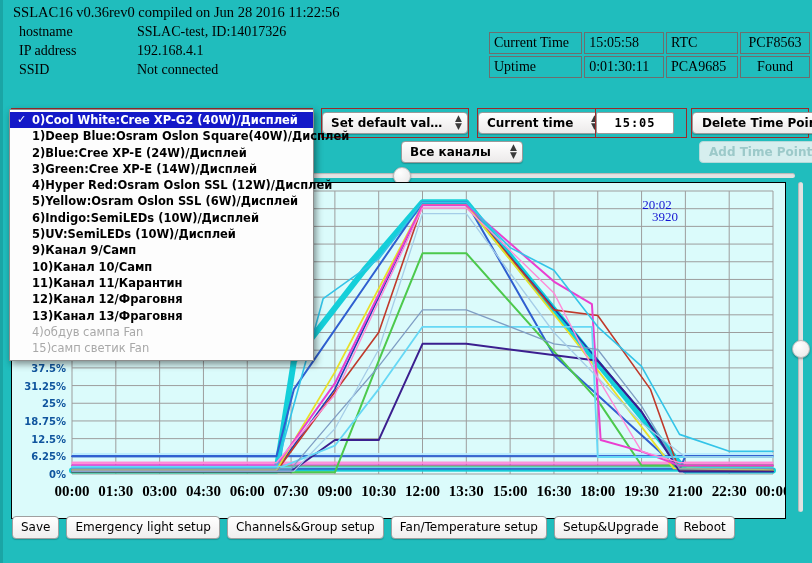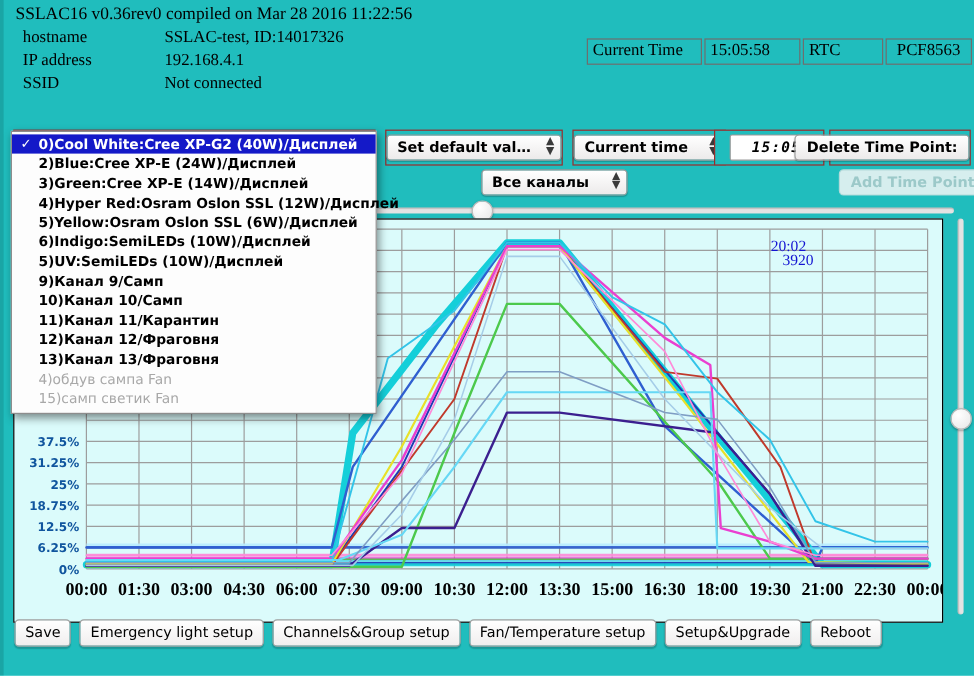--- a/index.html
+++ b/index.html
@@ -31,25 +31,25 @@
     font-size:14px;padding:1px 4px;white-space:nowrap;height:18px;vertical-align:middle;
   }
   .stat td.c0{width:90px;}
   .stat td.c1{width:78px;}
   .stat td.c2{width:68px;}
   .stat td.c3{width:66px;text-align:center;}
 
   
   .tb{position:absolute;top:108px;height:30px;box-sizing:border-box;
       border:1px solid #9b2b2b;background:#20bdbd;}
-  .tb-inner{display:flex;align-items:center;justify-content:flex-end;height:100%;}
+  .tb-inner{display:flex;align-items:center;justify-content:flex-start;height:100%;}
   #tb1{left:8px;width:302px;}
   #tb2{left:318px;width:148px;}
   #tb3{left:474px;width:128px;}
-  #tb4{left:592px;width:92px;font-style:italic;}
+  #tb4{left:592px;width:92px;}
   #tb5{left:688px;width:118px;}
 
   .selbox{
     background:linear-gradient(#ffffff,#eceaea);
     border:1px solid #9a9a9a;border-radius:4px;
     height:20px;line-height:20px;
     font-family:"DejaVu Sans", sans-serif;font-size:12px;font-weight:bold;
     padding:0 20px 0 8px;position:relative;white-space:nowrap;
     box-shadow:0 1px 1px rgba(0,0,0,.22);
     color:#000;overflow:hidden;text-overflow:ellipsis;
@@ -125,21 +125,21 @@
   .opt.sel{background:#1419c8;color:#fff;}
   .opt.dim{color:#a8a8a8;font-weight:normal;}
   .opt .chk{position:absolute;left:7px;top:0;font-size:11px;}
 </style>
 </head>
 <body>
 
 <div class="frame">
 
   <div class="hdr">
-    <div class="line1">SSLAC16 v0.36rev0 compiled on Mar 28 2016 11:22:56</div>
+    <div class="line1">SSLAC16 v0.36rev0 compiled on Jun 28 2016 11:22:56</div>
     <table>
       <tbody>
           <tr>
         <td class="k">hostname</td>
         <td>SSLAC-test, ID:14017326</td>
       </tr>
       <tr>
         <td class="k">IP address</td>
         <td>192.168.4.1</td>
       </tr>
@@ -151,20 +151,26 @@
       </table>
   </div>
 
   <table class="stat">
     <tbody>
         <tr>
       <td class="c0">Current Time</td>
       <td class="c1">15:05:58</td>
       <td class="c2">RTC</td>
       <td class="c3">PCF8563</td>
+    </tr>
+    <tr>
+      <td class="c0">Uptime</td>
+      <td class="c1">0:01:30:11</td>
+      <td class="c2">PCA9685</td>
+      <td class="c3">Found</td>
     </tr>
   </tbody>
     </table>
 
   <div class="tb" id="tb1">
     <div class="tb-inner">
       <div class="selbox" style="width:272px">
         <span>0)Cool White:Cree XP-G2 (40W)/Дисплей</span>
         <span class="arrows">
             <i>▲</i>
@@ -321,20 +327,21 @@
     <div class="bbtn">Save</div>
     <div class="bbtn">Emergency light setup</div>
     <div class="bbtn">Channels&amp;Group setup</div>
     <div class="bbtn">Fan/Temperature setup</div>
     <div class="bbtn">Setup&amp;Upgrade</div>
     <div class="bbtn">Reboot</div>
   </div>
 
   <div class="popup" id="channel-popup">
       <div class="opt sel"><span class="chk">✓</span><span>0)Cool White:Cree XP-G2 (40W)/Дисплей</span></div>
+      <div class="opt"><span>1)Deep Blue:Osram Oslon Square(40W)/Дисплей</span></div>
       <div class="opt"><span>2)Blue:Cree XP-E (24W)/Дисплей</span></div>
       <div class="opt"><span>3)Green:Cree XP-E (14W)/Дисплей</span></div>
       <div class="opt"><span>4)Hyper Red:Osram Oslon SSL (12W)/Дисплей</span></div>
       <div class="opt"><span>5)Yellow:Osram Oslon SSL (6W)/Дисплей</span></div>
       <div class="opt"><span>6)Indigo:SemiLEDs (10W)/Дисплей</span></div>
       <div class="opt"><span>5)UV:SemiLEDs (10W)/Дисплей</span></div>
       <div class="opt"><span>9)Канал 9/Самп</span></div>
       <div class="opt"><span>10)Канал 10/Самп</span></div>
       <div class="opt"><span>11)Канал 11/Карантин</span></div>
       <div class="opt"><span>12)Канал 12/Фраговня</span></div>

